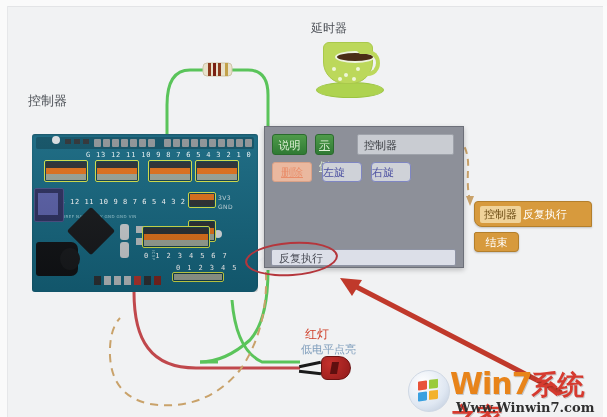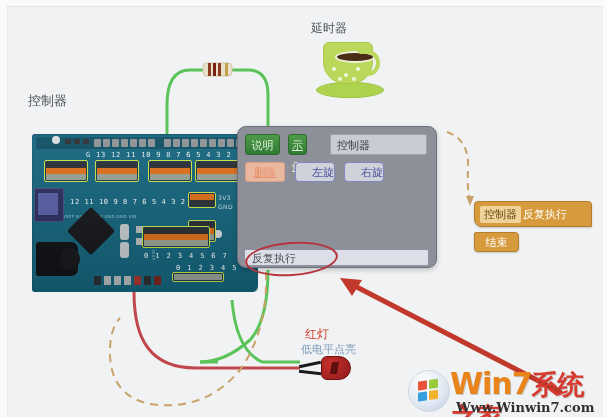--- a/index.html
+++ b/index.html
@@ -73,44 +73,44 @@
   .dot{position:absolute;width:4px;height:4px;background:#eef6d8;border-radius:50%;}
 
   
   #led{position:absolute;left:311px;top:356px;width:40px;height:24px;}
   .ledbody{position:absolute;left:10px;top:0;width:28px;height:22px;background:radial-gradient(circle at 30% 30%,#c5302c,#8f1a1a);border-radius:6px 12px 12px 6px;border:1px solid #6d1212;}
   .ledbody:after{content:"";position:absolute;left:9px;top:5px;width:7px;height:12px;background:#5f0f0f;transform:skewX(-10deg);}
   .ledleg{position:absolute;height:3px;background:#1a1a1a;}
 
   
   #panel{
-    position:absolute;left:237px;top:126px;width:198px;height:140px;
+    position:absolute;left:264px;top:126px;width:198px;height:140px;
     background:#8d9099;
     border:1px solid #6d7079;
-    border-radius:9px;
+    border-radius:0;
     box-shadow:0 2px 5px rgba(0,0,0,.22);
   }
   .btn-green{
     position:absolute;height:21px;
     background:linear-gradient(180deg,#4f9b4a,#2f7a34);
     border:1px solid #2a6b2d;border-radius:3px;
     color:#dff0d6;font-size:11px;line-height:21px;text-align:center;
     box-sizing:border-box;
   }
   .txtfield{
     position:absolute;height:21px;background:#c9ccd2;border:1px solid #9ea2aa;border-radius:2px;
     color:#3a3d42;font-size:11px;line-height:21px;padding-left:6px;box-sizing:border-box;
   }
   .btn-salmon{
     position:absolute;height:20px;background:#eab89f;border:1px solid #d9a187;border-radius:3px;
     color:#e98d6a;font-size:11px;line-height:20px;text-align:center;box-sizing:border-box;
   }
   .btn-outline{
     position:absolute;height:20px;background:#cfd2d8;border:1px solid #7f86c2;border-radius:4px;
-    color:#4a4fa0;font-size:11px;line-height:20px;text-align:right;box-sizing:border-box;
+    color:#4a4fa0;font-size:11px;line-height:20px;text-align:left;box-sizing:border-box;
   }
   .bar-row{
     position:absolute;height:17px;background:#dfe3ee;border:1px solid #8e93a3;border-radius:2px;
     color:#35398f;font-size:11px;line-height:17px;padding-left:7px;box-sizing:border-box;
   }
   .bar-row.second{color:#4a4d56;background:#dcdfe8;}
 
   
   .blk{
     position:absolute;background:#d79a3d;border:1px solid #b37f2c;

